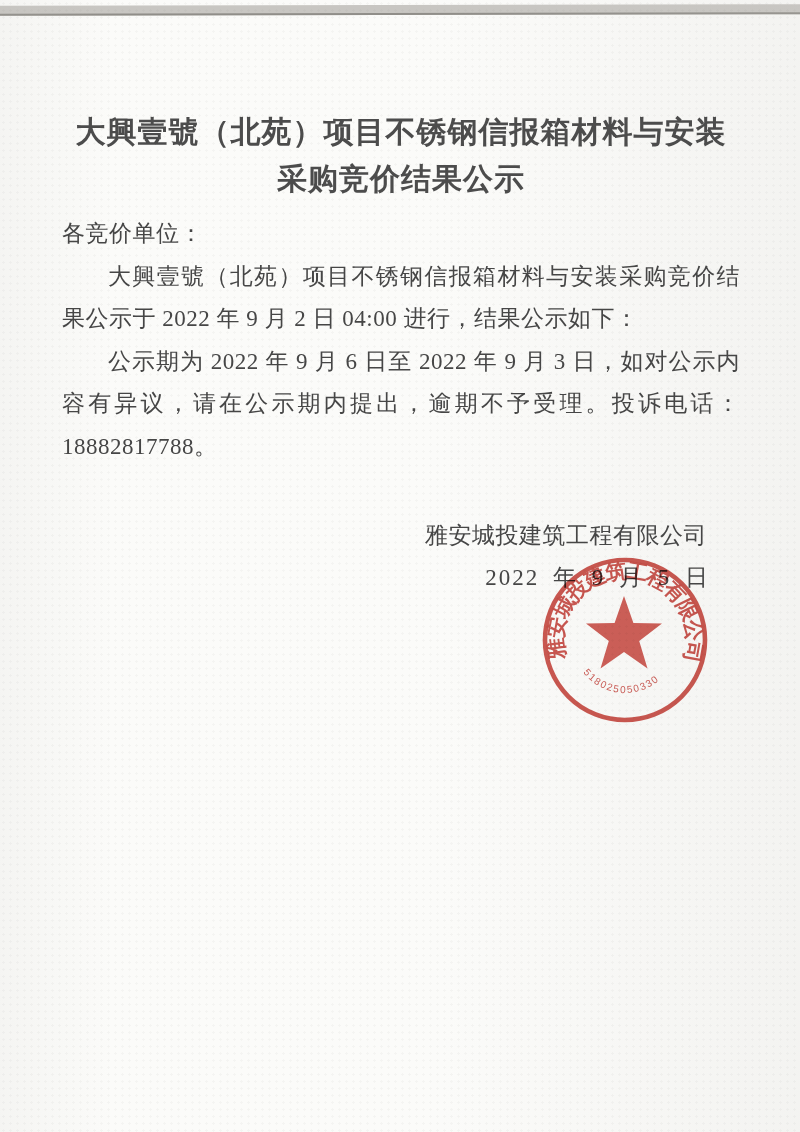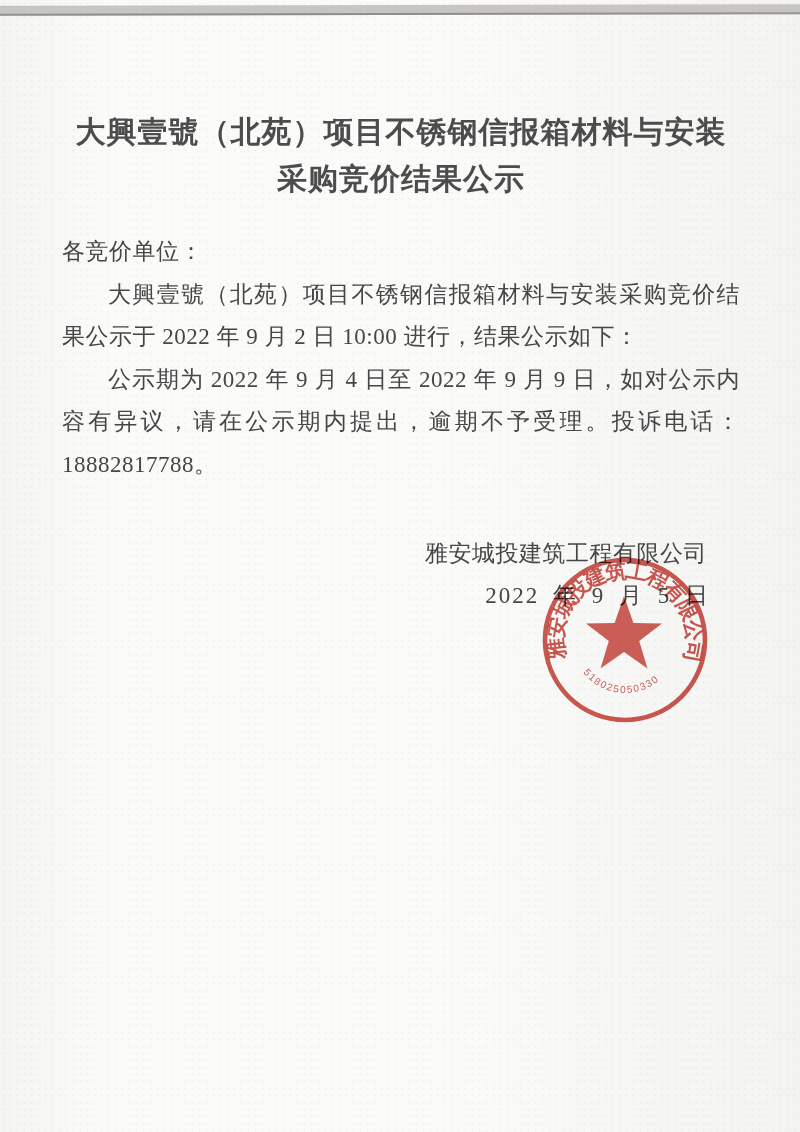--- a/index.html
+++ b/index.html
@@ -33,21 +33,21 @@
   .doc-title {
     margin: 8px;
     font-family: "Liberation Sans", sans-serif;
     font-weight: 700;
     font-size: 30px;
     line-height: 47px;
     letter-spacing: 1px;
     text-align: center;
     color: #4c4c4c;
   }
-  .body-text { margin-top: 29px; font-family: Liberation Serif, serif; }
+  .body-text { margin-top: 11px; font-family: Liberation Serif, serif; }
   .body-text p {
     margin: 0;
     font-size: 23px;
     line-height: 42.5px;
     color: #464646;
     text-align: justify;
     letter-spacing: 0.5px;
   }
   .body-text p.indent { text-indent: 2em; }
   .signature {
@@ -82,22 +82,22 @@
 
 <div class="scan-band"></div>
 <div class="scan-tint"></div>
 <div class="scan-noise"></div>
 
 <div class="content">
   <h1 class="doc-title">大興壹號（北苑）项目不锈钢信报箱材料与安装采购竞价结果公示</h1>
 
   <div class="body-text">
     <p>各竞价单位：</p>
-    <p class="indent">大興壹號（北苑）项目不锈钢信报箱材料与安装采购竞价结果公示于 2022 年 9 月 2 日 10:00 进行，结果公示如下：</p>
-    <p class="indent">公示期为 2022 年 9 月 4 日至 2022 年 9 月 9 日，如对公示内容有异议，请在公示期内提出，逾期不予受理。投诉电话：18882817788。</p>
+    <p class="indent">大興壹號（北苑）项目不锈钢信报箱材料与安装采购竞价结果公示于 2022 年 9 月 2 日 04:00 进行，结果公示如下：</p>
+    <p class="indent">公示期为 2022 年 9 月 6 日至 2022 年 9 月 3 日，如对公示内容有异议，请在公示期内提出，逾期不予受理。投诉电话：18882817788。</p>
   </div>
 
   <div class="signature">
     <div class="company">雅安城投建筑工程有限公司</div>
     <div class="date">2022 年 9 月 5 日</div>
   </div>
 </div>
 
 <svg class="stamp" viewBox="0 0 184 184" xmlns="http://www.w3.org/2000/svg">
   <defs>

